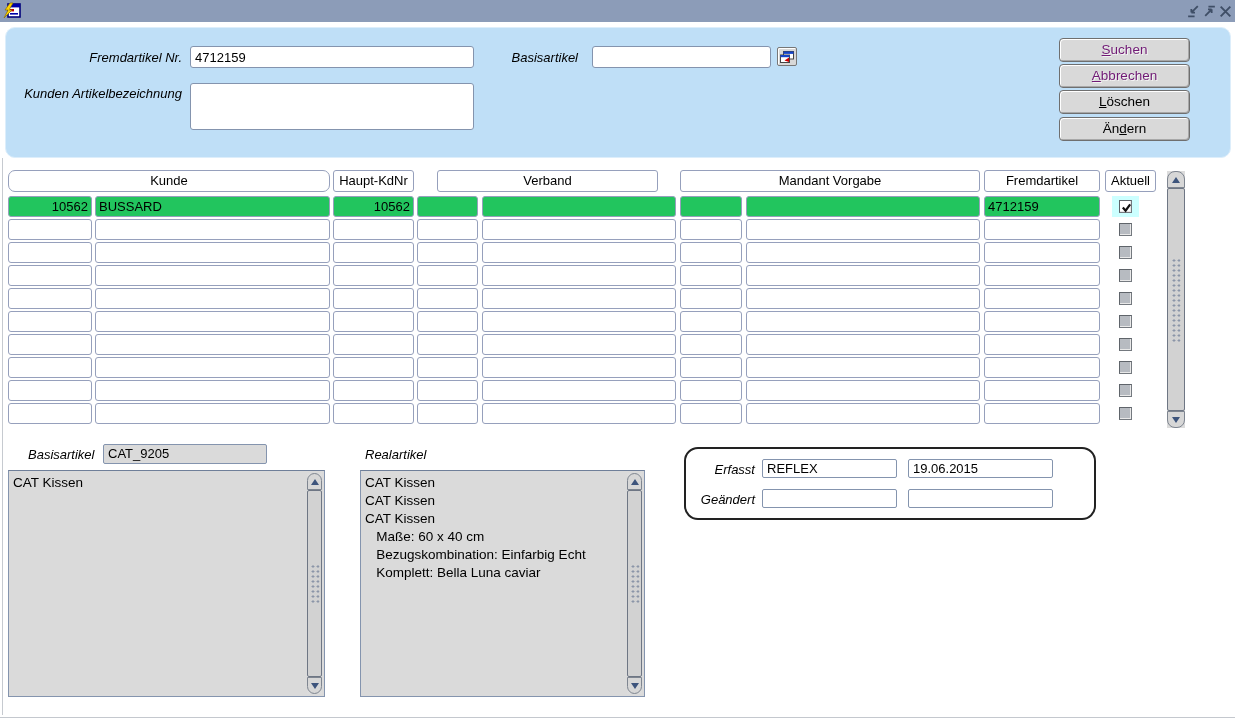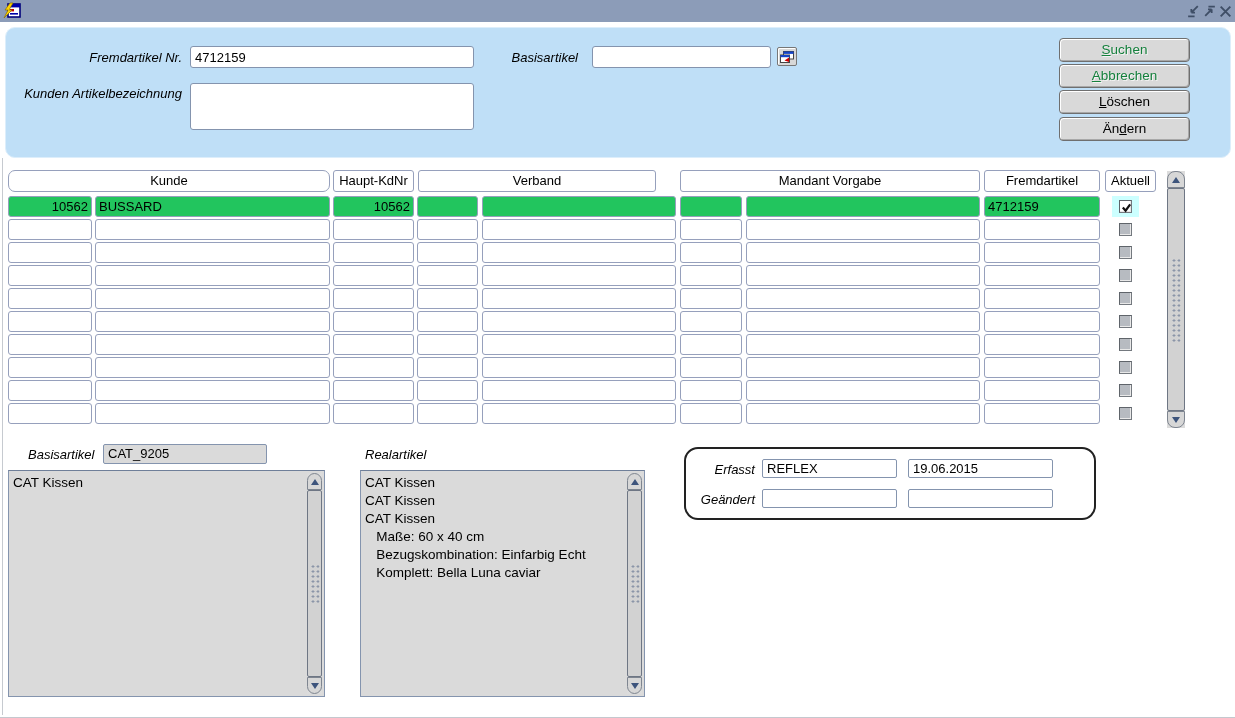--- a/index.html
+++ b/index.html
@@ -32,21 +32,21 @@
 
   .lov-btn { width:20px; height:19px; background:#d8d8d8; border:1px solid #777;
              border-radius:2px; display:flex; align-items:center; justify-content:center;
              box-shadow:inset 1px 1px 0 #fff; }
 
   
   .btn { left:1059px; width:131px; height:24px; background:#d9d9d9;
          border:1px solid #6f6f6f; border-radius:4px; text-align:center;
          line-height:22px; font-size:13.5px; color:#000;
          box-shadow:inset 1px 1px 0 #ffffff, inset -1px -1px 0 #a8a8a8; cursor:default; }
-  .btn.disabled { color:#15803d; text-shadow:1px 1px 0 #f4f4f4; }
+  .btn.disabled { color:#701a75; text-shadow:1px 1px 0 #f4f4f4; }
 
   
   .hdr { top:170px; height:22px; background:#fff; border:1px solid #96a0bc;
          border-radius:3px; text-align:center; line-height:20px; }
   .cell { position:absolute; height:21px; background:#fff; border:1px solid #96a0bc;
           border-radius:3px; line-height:19px; padding:0 3px; overflow:hidden;
           white-space:nowrap; }
   .cell.active { background:#22c55e; }
   .cb-patch { position:absolute; width:27px; height:21px; background:#ccffff; }
   .cb { position:absolute; width:13px; height:13px; background:#b7bbc1;
@@ -139,21 +139,21 @@
     </svg>
   </span>
 
   <div class="abs btn disabled" style="top:38px;"><u>S</u>uchen</div>
   <div class="abs btn disabled" style="top:64px;"><u>A</u>bbrechen</div>
   <div class="abs btn" style="top:90px;"><u>L</u>öschen</div>
   <div class="abs btn" style="top:117px;">Än<u>d</u>ern</div>
 
   <div class="abs hdr" style="left:8px;width:322px;border-radius:7px;">Kunde</div>
   <div class="abs hdr" style="left:333px;width:81px;">Haupt-KdNr</div>
-  <div class="abs hdr" style="left:418px;width:238px;">Verband</div>
+  <div class="abs hdr" style="left:437px;width:221px;">Verband</div>
   <div class="abs hdr" style="left:680px;width:300px;">Mandant Vorgabe</div>
   <div class="abs hdr" style="left:984px;width:116px;">Fremdartikel</div>
   <div class="abs hdr" style="left:1105px;width:51px;">Aktuell</div>
 
   <div>
       <div class="cell active" style="left: 8px; top: 196px; width: 84px; text-align: right;">10562</div>
       <div class="cell active" style="left: 95px; top: 196px; width: 235px; text-align: left;">BUSSARD</div>
       <div class="cell active" style="left: 333px; top: 196px; width: 81px; text-align: right;">10562</div>
       <div class="cell active" style="left: 417px; top: 196px; width: 61px; text-align: left;"></div>
       <div class="cell active" style="left: 482px; top: 196px; width: 194px; text-align: left;"></div>

